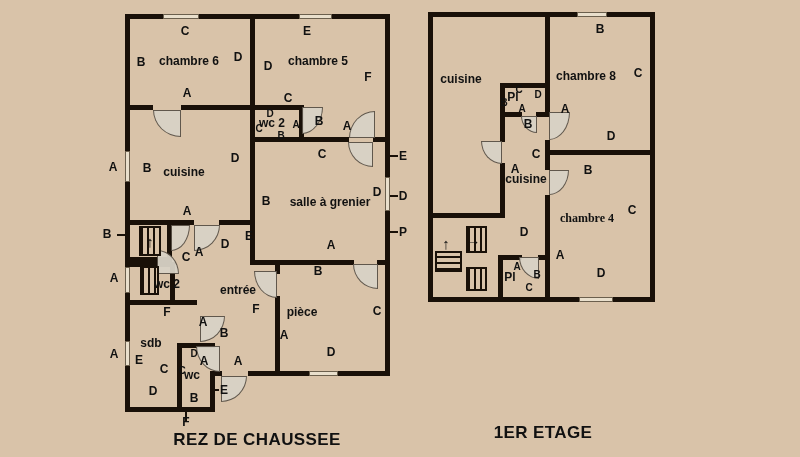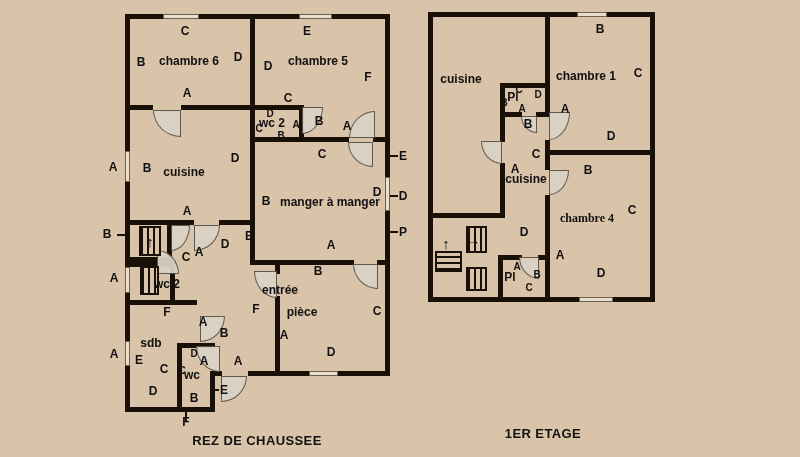--- a/index.html
+++ b/index.html
@@ -17,21 +17,21 @@
   .vbr{border-radius:100% 0 0 0;}
   .tick{position:absolute;background:#191008;}
   .stairs{position:absolute;border:2px solid #191008;box-sizing:border-box;background:#d9c3a9;}
   .sv{background:repeating-linear-gradient(90deg,#191008 0 2px,#d9c3a9 2px 6px);}
   .sh{background:repeating-linear-gradient(0deg,#191008 0 2px,#d9c3a9 2px 6px);}
   .arrow{position:absolute;color:#111;font-weight:bold;font-size:15px;line-height:1;transform:translate(-50%,-50%);}
   .lbl{position:absolute;color:#111;white-space:nowrap;transform:translate(-50%,-50%);font-weight:bold;}
   .letter{font-size:12px;}
   .small{font-size:10px;}
   .room{font-size:12px;}
-  .caption{font-size:13px;letter-spacing:.4px;}
+  .caption{font-size:17px;letter-spacing:.4px;}
 </style>
 </head>
 <body>
 
 <div id="plan">
     <div class="wall" style="left: 125px; top: 14px; width: 265px; height: 5px;"></div>
     <div class="wall" style="left: 125px; top: 14px; width: 5px; height: 398px;"></div>
     <div class="wall" style="left: 385px; top: 14px; width: 5px; height: 362px;"></div>
     <div class="wall" style="left: 210px; top: 371px; width: 12px; height: 5px;"></div>
     <div class="wall" style="left: 248px; top: 371px; width: 142px; height: 5px;"></div>
@@ -115,28 +115,28 @@
     <div class="stairs sv" style="left: 466px; top: 267px; width: 21px; height: 24px;"></div>
     <span class="arrow" style="left: 150px; top: 241px;">↑</span>
     <span class="arrow" style="left: 446px; top: 243px;">↑</span>
     <span class="arrow" style="left: 473px; top: 239px;">→</span>
     <span class="lbl caption" style="left: 257px; top: 440px;">REZ DE CHAUSSEE</span>
     <span class="lbl caption" style="left: 543px; top: 433px;">1ER ETAGE</span>
     <span class="lbl room" style="left: 189px; top: 61px;">chambre 6</span>
     <span class="lbl room" style="left: 318px; top: 61px;">chambre 5</span>
     <span class="lbl room" style="left: 272px; top: 123px;">wc 2</span>
     <span class="lbl room" style="left: 184px; top: 172px;">cuisine</span>
-    <span class="lbl room" style="left: 330px; top: 202px;">manger à manger</span>
-    <span class="lbl room" style="left: 238px; top: 290px; margin-left: 42px;">entrée</span>
+    <span class="lbl room" style="left: 330px; top: 202px;">salle à grenier</span>
+    <span class="lbl room" style="left: 238px; top: 290px;">entrée</span>
     <span class="lbl room" style="left: 167px; top: 284px;">wc 2</span>
     <span class="lbl room" style="left: 151px; top: 343px;">sdb</span>
     <span class="lbl room" style="left: 192px; top: 375px;">wc</span>
     <span class="lbl room" style="left: 302px; top: 312px;">pièce</span>
     <span class="lbl room" style="left: 461px; top: 79px;">cuisine</span>
-    <span class="lbl room" style="left: 586px; top: 76px;">chambre 1</span>
+    <span class="lbl room" style="left: 586px; top: 76px;">chambre 8</span>
     <span class="lbl room" style="left: 526px; top: 179px;">cuisine</span>
     <span class="lbl room" style="left: 587px; top: 218px; font-family: Liberation Serif, serif;">chambre 4</span>
     <span class="lbl room" style="left: 513px; top: 97px;">Pl</span>
     <span class="lbl room" style="left: 510px; top: 277px;">Pl</span>
     <span class="lbl letter" style="left: 185px; top: 31px;">C</span>
     <span class="lbl letter" style="left: 141px; top: 62px;">B</span>
     <span class="lbl letter" style="left: 238px; top: 57px;">D</span>
     <span class="lbl letter" style="left: 187px; top: 93px;">A</span>
     <span class="lbl letter" style="left: 307px; top: 31px;">E</span>
     <span class="lbl letter" style="left: 268px; top: 66px;">D</span>

